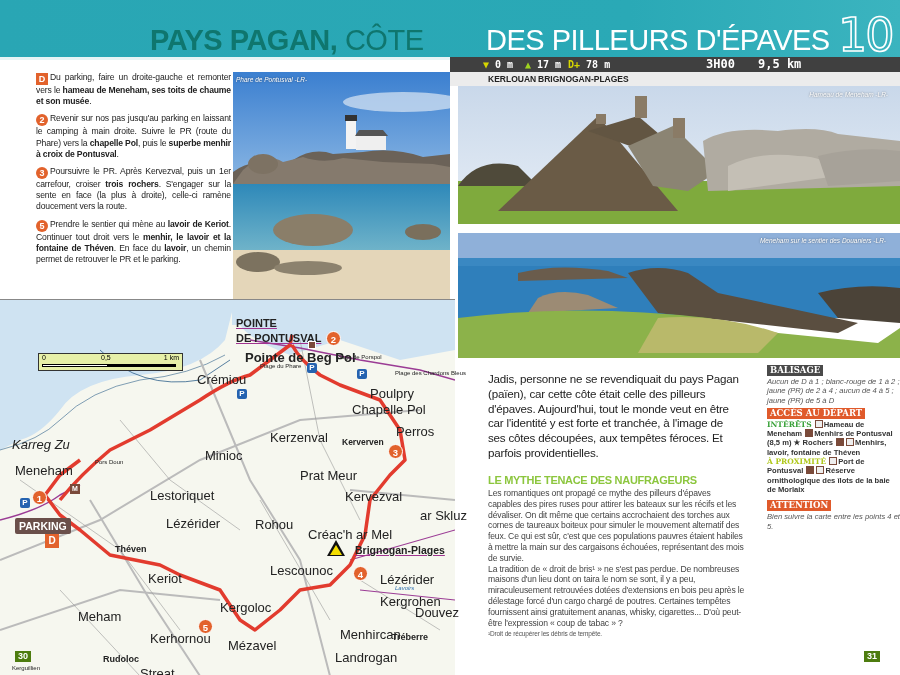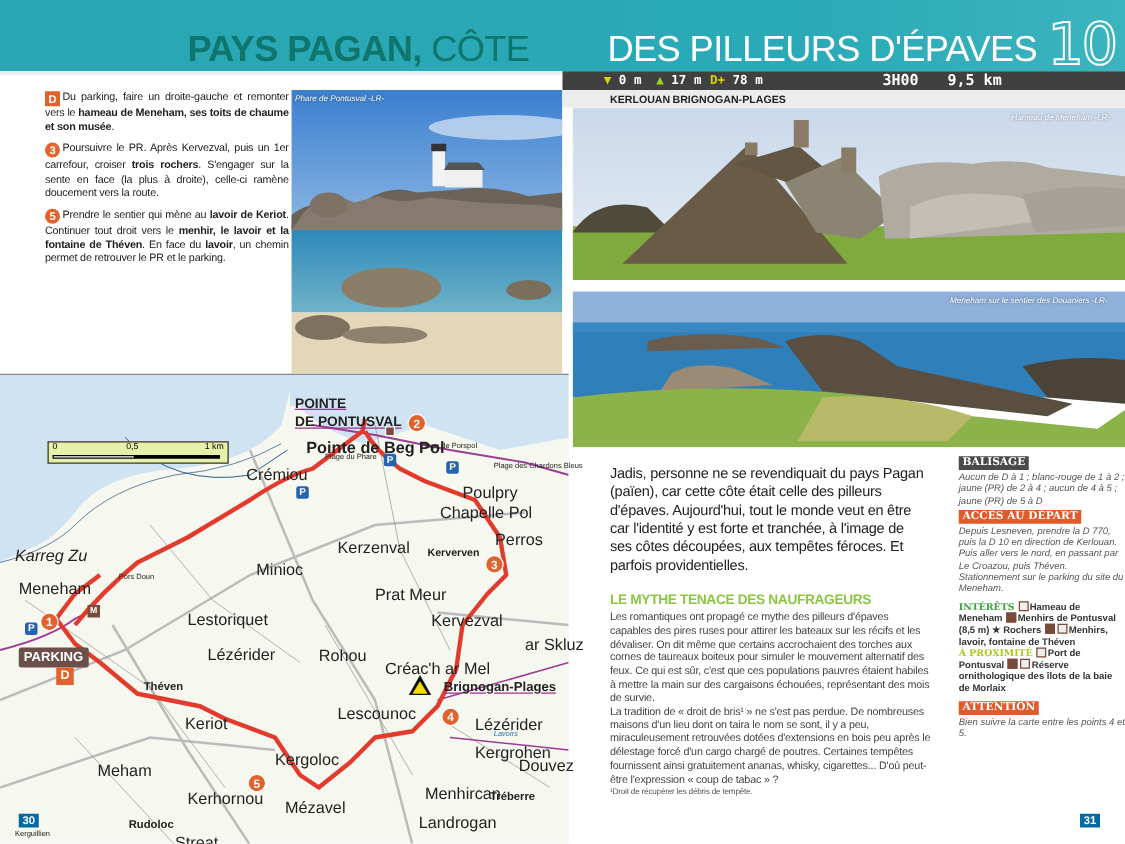--- a/index.html
+++ b/index.html
@@ -27,21 +27,21 @@
 .cap{position:absolute;color:#fff;font-size:6.5px;font-style:italic;white-space:nowrap;text-shadow:0 0 2px rgba(0,0,0,.5)}
 
 .map{position:absolute;left:0;top:299px;width:455px;height:376px;background:#f6f7ef;overflow:hidden;border-top:1px solid #888}
 .map svg{position:absolute;left:0;top:0}
 .ml{position:absolute;font-size:13px;color:#222;white-space:nowrap;font-family:"Liberation Sans",sans-serif}
 .parking{position:absolute;left:15px;top:518px;background:#6a4f4a;color:#fff;font-weight:bold;font-size:10.5px;padding:2px 4px;border-radius:2px}
 .dbox{position:absolute;left:45px;top:534px;width:14px;height:14px;background:#e2622c;color:#fff;font-weight:bold;font-size:10px;text-align:center;line-height:14px}
 .mnum{position:absolute;width:15px;height:15px;border-radius:50%;background:#e2622c;color:#fff;font-weight:bold;font-size:9.5px;line-height:15px;text-align:center;border:1px solid #fff}
 .pnt{position:absolute;left:236px;top:316px;font-size:11px;font-weight:bold;color:#222;text-decoration:underline;text-decoration-color:#a03390;line-height:15px;text-align:left}
 .scale{position:absolute;left:38px;top:352px;width:145px;height:18px;background:#e7f0a8;border:1px solid #333}
-.pageno{position:absolute;background:#0369a1;color:#fff;font-weight:bold;font-size:9px;height:11px;line-height:11px;padding:0 3px}
+.pageno{position:absolute;background:#4d7c0f;color:#fff;font-weight:bold;font-size:9px;height:11px;line-height:11px;padding:0 3px}
 
 .intro{position:absolute;left:488px;top:372px;width:255px;font-size:11.6px;line-height:14.8px;color:#222;letter-spacing:-0.2px}
 .subhead{position:absolute;left:488px;top:474px;font-size:11px;font-weight:bold;color:#8cc63e;letter-spacing:-0.3px}
 .body2{position:absolute;left:488px;top:488px;width:258px;font-size:8.6px;line-height:10.8px;color:#444;letter-spacing:-0.15px;text-align:left}
 .foot{font-size:6.5px;color:#555;margin-top:1px}
 .side{position:absolute;left:767px;top:365px;width:133px;font-size:7.6px;line-height:9.3px;color:#333}
 .sh{display:inline-block;color:#fff;font-family:"DejaVu Serif",serif;font-weight:bold;font-size:8.5px;padding:0 3px;line-height:11px;margin-bottom:1px}
 .sh.gray{background:#4a4a4a}
 .sh.red{background:#e05a2b}
 .sit{font-style:italic;color:#555}
@@ -72,20 +72,21 @@
     <span class="s big" style="left:256px">3H00</span>
     <span class="s big" style="left:308px">9,5 km</span>
   </div>
   <div class="townbar">
     <span style="left:38px">KERLOUAN</span>
     <span style="left:88px">BRIGNOGAN-PLAGES</span>
   </div>
 
   <div class="steps">
     <p class="step"><span class="badge">D</span><span>Du parking, faire un droite-gauche et remonter vers le </span><b>hameau de Meneham, ses toits de chaume et son musée</b><span>.</span></p>
+    <p class="step"><span class="circ">2</span><span>Revenir sur nos pas jusqu'au parking en laissant le camping à main droite. Suivre le PR (route du Phare) vers la </span><b>chapelle Pol</b><span>, puis le </span><b>superbe menhir à croix de Pontusval</b><span>.</span></p>
     <p class="step"><span class="circ">3</span><span>Poursuivre le PR. Après Kervezval, puis un 1er carrefour, croiser </span><b>trois rochers</b><span>. S'engager sur la sente en face (la plus à droite), celle-ci ramène doucement vers la route.</span></p>
     <p class="step"><span class="circ">5</span><span>Prendre le sentier qui mène au </span><b>lavoir de Keriot</b><span>. Continuer tout droit vers le </span><b>menhir, le lavoir et la fontaine de Théven</b><span>. En face du </span><b>lavoir</b><span>, un chemin permet de retrouver le PR et le parking.</span></p>
   </div>
 
   <div class="photo" style="left:233px;top:72px;width:217px;height:227px">
     <svg width="217" height="227" viewBox="0 0 217 227">
       <defs>
         <linearGradient id="sky1" x1="0" y1="0" x2="0" y2="1">
             <stop offset="0" stop-color="#3b7fd0"></stop>
             <stop offset="1" stop-color="#8ab6e3"></stop>
@@ -259,21 +260,20 @@
   <div class="body2">
     <p>Les romantiques ont propagé ce mythe des pilleurs d'épaves capables des pires ruses pour attirer les bateaux sur les récifs et les dévaliser. On dit même que certains accrochaient des torches aux cornes de taureaux boiteux pour simuler le mouvement alternatif des feux. Ce qui est sûr, c'est que ces populations pauvres étaient habiles à mettre la main sur des cargaisons échouées, représentant des mois de survie.</p>
     <p>La tradition de « droit de bris¹ » ne s'est pas perdue. De nombreuses maisons d'un lieu dont on taira le nom se sont, il y a peu, miraculeusement retrouvées dotées d'extensions en bois peu après le délestage forcé d'un cargo chargé de poutres. Certaines tempêtes fournissent ainsi gratuitement ananas, whisky, cigarettes... D'où peut-être l'expression « coup de tabac » ?</p>
     <p class="foot">¹Droit de récupérer les débris de tempête.</p>
   </div>
 
   <div class="side">
     <div class="sh gray">BALISAGE</div>
     <div class="sit" style="margin-bottom:3px">Aucun de D à 1 ; blanc-rouge de 1 à 2 ; jaune (PR) de 2 à 4 ; aucun de 4 à 5 ; jaune (PR) de 5 à D</div>
     <div class="sh red">ACCÈS AU DÉPART</div>
-    <div class="sit" style="margin-bottom:5px">Depuis Lesneven, prendre la D 770, puis la D 10 en direction de Kerlouan. Puis aller vers le nord, en passant par Le Croazou, puis Théven. Stationnement sur le parking du site du Meneham.</div>
     <div class="sideb">
       <span class="grn">INTÉRÊTS</span>
       <span class="ico"></span><span>Hameau de Meneham</span>
       <span class="ico fill"></span><span>Menhirs de Pontusval (8,5 m)</span>
       <span>★</span> <span>Rochers</span>
       <span class="ico fill"></span><span class="ico"></span><span>Menhirs, lavoir, fontaine de Théven</span>
       <br>
       <span class="ylw">À PROXIMITÉ</span>
       <span class="ico"></span><span>Port de Pontusval</span>
       <span class="ico fill"></span><span class="ico"></span><span>Réserve ornithologique des îlots de la baie de Morlaix</span>

